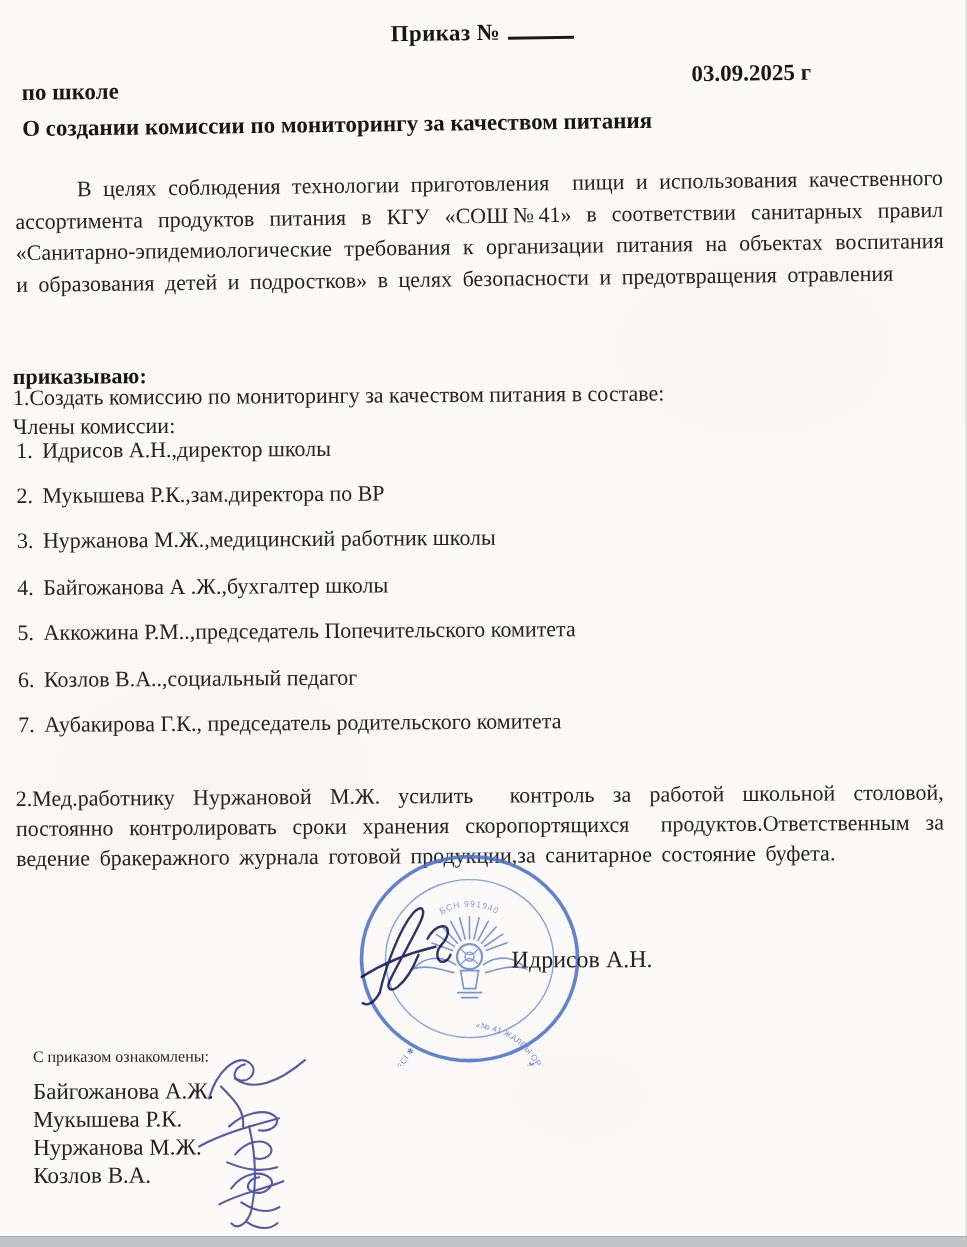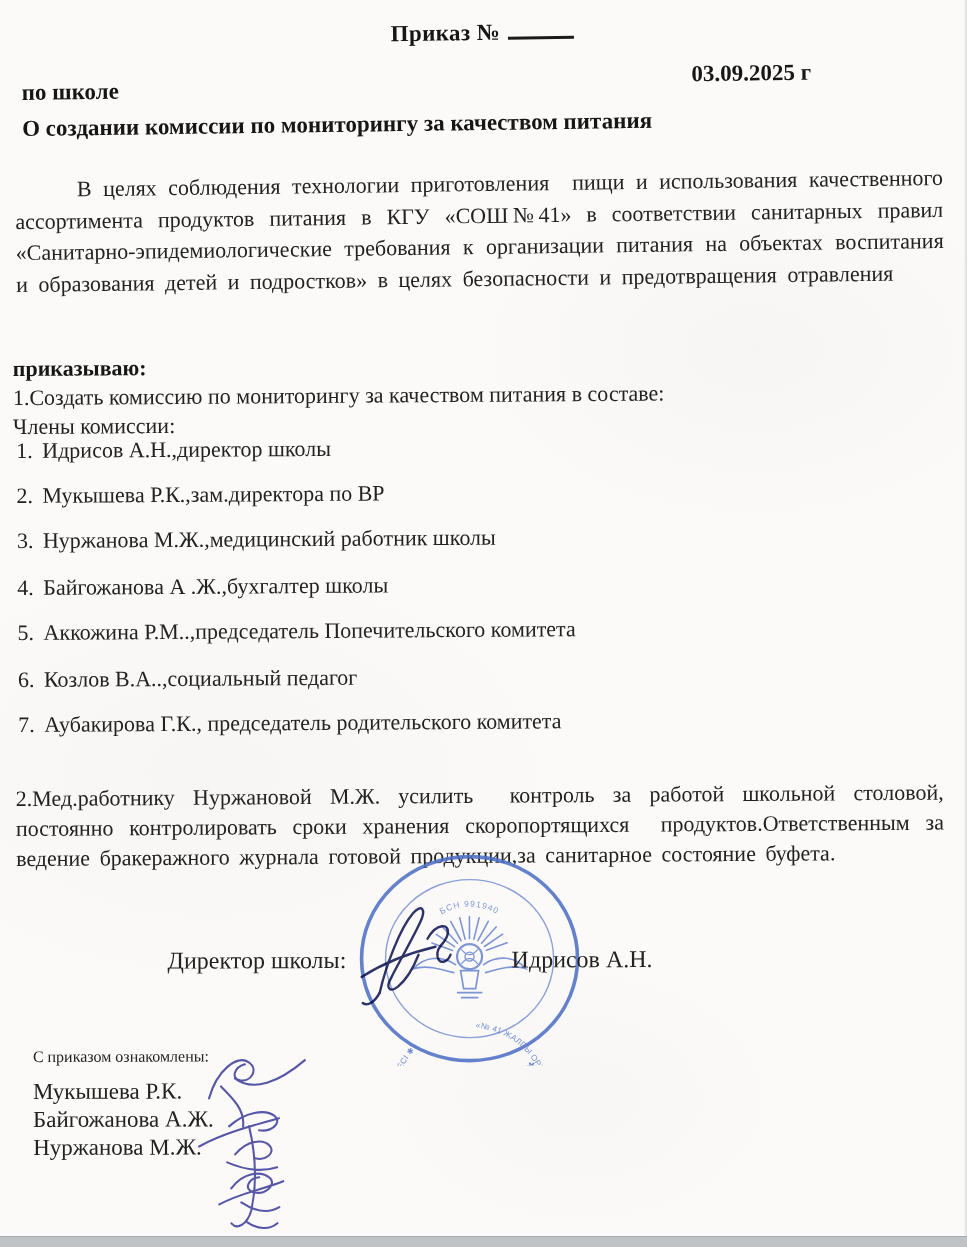--- a/index.html
+++ b/index.html
@@ -25,21 +25,21 @@
   .b{font-weight:bold;color:#161616;}
 
   .order-title{top:26px;left:0;width:100%;text-align:center;font-size:23px;letter-spacing:.4px;}
   .blank-line{display:inline-block;width:66px;height:2px;border-bottom:3px solid #1b1b1b;margin-left:8px;}
   .org-line{top:80px;left:22px;font-size:23px;}
   .date{top:70px;left:692px;font-size:23px;}
   .subject{top:116px;left:22px;font-size:23px;}
 
   .preamble{top:174px;left:14px;width:928px;font-size:22px;line-height:31.5px;
             text-align:justify;text-indent:62px;word-spacing:5px;}
-  .decree{top:356px;left:14px;font-size:22px;}
+  .decree{top:364px;left:14px;font-size:22px;}
   .item1{top:385px;left:14px;font-size:22px;}
   .members-label{top:414px;left:14px;font-size:22px;}
 
   .member{position:absolute;left:17px;font-size:22px;white-space:nowrap;}
   .mnum{display:inline-block;min-width:17px;}
   .mtext{margin-left:9px;}
 
   .item2{top:784px;left:14px;width:928px;font-size:22px;line-height:30px;
          text-align:justify;word-spacing:4px;}
 
@@ -116,36 +116,36 @@
       <g stroke="#5b79cc" fill="none" stroke-width="1.6" opacity=".85" stroke-linecap="round">
         <path d="M 0,-20 L 0,-42 M 4.4,-19.5 L 9.7,-40.8 M -4.4,-19.5 L -9.7,-40.8 M 8.4,-17.9 L 18.8,-37.3 M -8.4,-17.9 L -18.8,-37.3 M 12,-15.4 L 26.8,-31.7 M -12,-15.4 L -26.8,-31.7 M 14.9,-12.1 L 33.2,-24.4 M -14.9,-12.1 L -33.2,-24.4 M 16.9,-8.2 L 37.6,-15.7 M -16.9,-8.2 L -37.6,-15.7"></path>
         <circle cx="0" cy="-2" r="12.5" stroke-width="2.2"></circle>
         <circle cx="0" cy="-2" r="4.5" stroke-width="1.4"></circle>
         <path d="M -8,-9 Q 0,1 8,-9 M -8,5 Q 0,-5 8,5" stroke-width="1.2"></path>
         <path d="M -14,6 C -28,-4 -46,-2 -56,10 C -44,6 -30,10 -16,14 M 14,6 C 28,-4 46,-2 56,10 C 44,6 30,10 16,14" stroke-width="1.7"></path>
         <path d="M -9,12 L 9,12 L 6,30 L -6,30 Z M -12,34 L 12,34 M -8,39 L 8,39" stroke-width="1.7"></path>
       </g>
     </svg>
 
-    <div class="abs director-label">Директор школы:</div>
     <div class="abs director-name">Идрисов А.Н.</div>
 
     <svg class="sig sig-director" width="120" height="118" viewBox="0 0 120 118" fill="none" stroke="#2d3369" stroke-width="2.4" stroke-linecap="round">
       <path d="M 28,98 C 34,72 48,34 62,18 C 70,9 75,14 69,27 C 60,46 47,68 39,84 C 34,93 38,98 46,92 C 55,85 63,70 67,60"></path>
       <path d="M 10,82 C 32,68 58,58 84,52"></path>
       <path d="M 76,44 C 85,28 99,28 96,40 C 94,49 84,52 86,62 C 88,70 96,68 99,60"></path>
       <path d="M 28,98 C 23,107 16,112 11,108"></path>
     </svg>
 
     <div class="abs ack-label">С приказом ознакомлены:</div>
 
     <div class="abs ack-names">
+      <div>Байгожанова А.Ж.</div>
       <div>Мукышева Р.К.</div>
-      <div>Байгожанова А.Ж.</div>
       <div>Нуржанова М.Ж.</div>
+      <div>Козлов В.А.</div>
     </div>
 
     <svg class="sig sig-cluster" width="150" height="186" viewBox="0 0 150 186" fill="none" stroke="#4f4da2" stroke-width="2.1" stroke-linecap="round" opacity=".95">
       <path d="M 16,48 C 24,20 44,4 56,12 C 66,19 58,32 47,30 C 38,28 41,17 52,14 M 42,28 C 60,42 86,32 112,10"></path>
       <path d="M 28,36 C 40,48 52,60 50,76 M 36,76 C 52,62 72,58 82,66 C 89,73 78,82 66,80 M 6,96 C 28,84 56,76 86,68"></path>
       <path d="M 42,104 C 54,90 70,88 77,96 C 82,103 72,111 62,108 M 34,112 C 50,119 68,122 84,117"></path>
       <path d="M 38,138 C 50,122 68,120 77,128 C 83,135 72,145 60,142 C 50,139 55,128 66,127 M 26,154 C 46,143 70,139 90,131"></path>
       <path d="M 56,76 C 62,102 64,132 58,160 C 54,174 44,180 38,173 M 48,152 C 60,160 74,164 86,157 M 54,172 C 64,179 76,180 84,173"></path>
     </svg>
   </div>

